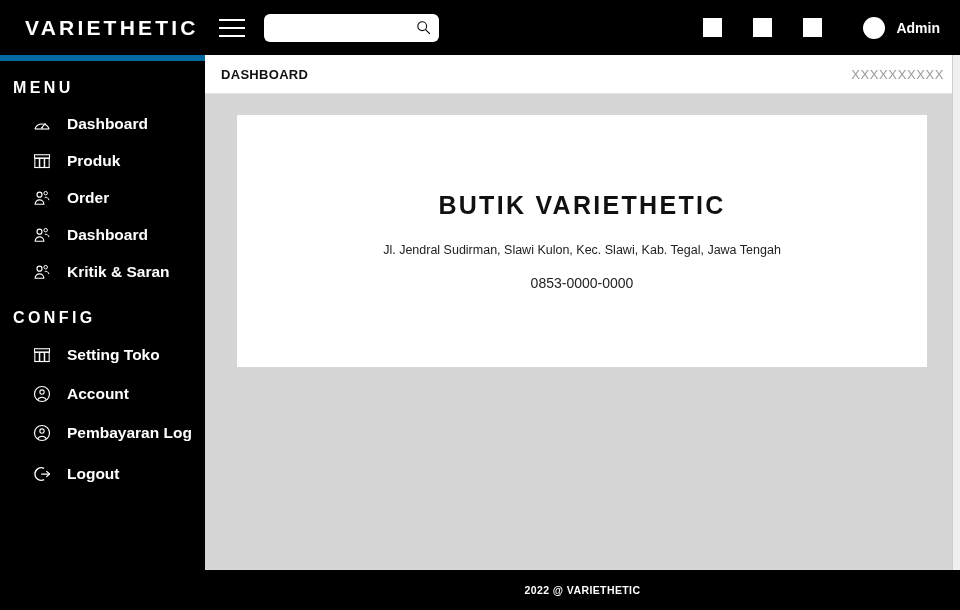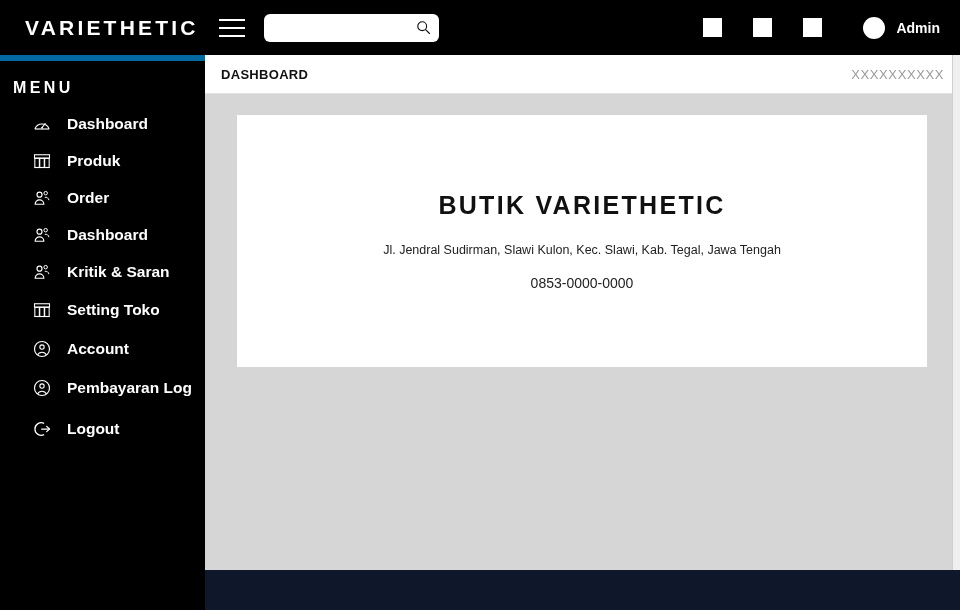--- a/index.html
+++ b/index.html
@@ -271,20 +271,21 @@
             <circle cx="9" cy="8" r="3" fill="none" stroke="#fff" stroke-width="1.4"></circle>
             <path d="M3.8 19.5 A5.2 5.2 0 0 1 14.2 19.5 Z" fill="none" stroke="#fff" stroke-width="1.4"></path>
             <circle cx="16.4" cy="6.2" r="2.1" fill="none" stroke="#fff" stroke-width="1.2"></circle>
             <path d="M15.3 11.2 A4 4 0 0 1 20.3 14.6" fill="none" stroke="#fff" stroke-width="1.2"></path>
           </svg>
         </span>
         <span class="mi-label">Kritik &amp; Saran</span>
       </div>
     </div>
 
+    <div class="section-title config">CONFIG</div>
 
     <div class="menu-list config">
 
       <div class="menu-item">
         <span class="mi-icon">
           <svg viewBox="0 0 24 24" width="20" height="20">
             <rect x="3" y="4.5" width="18" height="4" fill="none" stroke="#fff" stroke-width="1.3"></rect>
             <rect x="3.4" y="8.8" width="5.4" height="11" fill="none" stroke="#fff" stroke-width="1.3"></rect>
             <rect x="9.3" y="8.8" width="5.4" height="11" fill="none" stroke="#fff" stroke-width="1.3"></rect>
             <rect x="15.2" y="8.8" width="5.4" height="11" fill="none" stroke="#fff" stroke-width="1.3"></rect>
@@ -338,14 +339,17 @@
 
     <div class="card">
       <div class="store-name">BUTIK VARIETHETIC</div>
       <div class="store-address">Jl. Jendral Sudirman, Slawi Kulon, Kec. Slawi, Kab. Tegal, Jawa Tengah</div>
       <div class="store-phone">0853-0000-0000</div>
     </div>
   </div>
 
   <div class="scroll-strip"></div>
 
+  <div class="footer">
+    <div class="footer-text">2022 @ VARIETHETIC</div>
+  </div>
 
 </div>
 
 </body></html>

